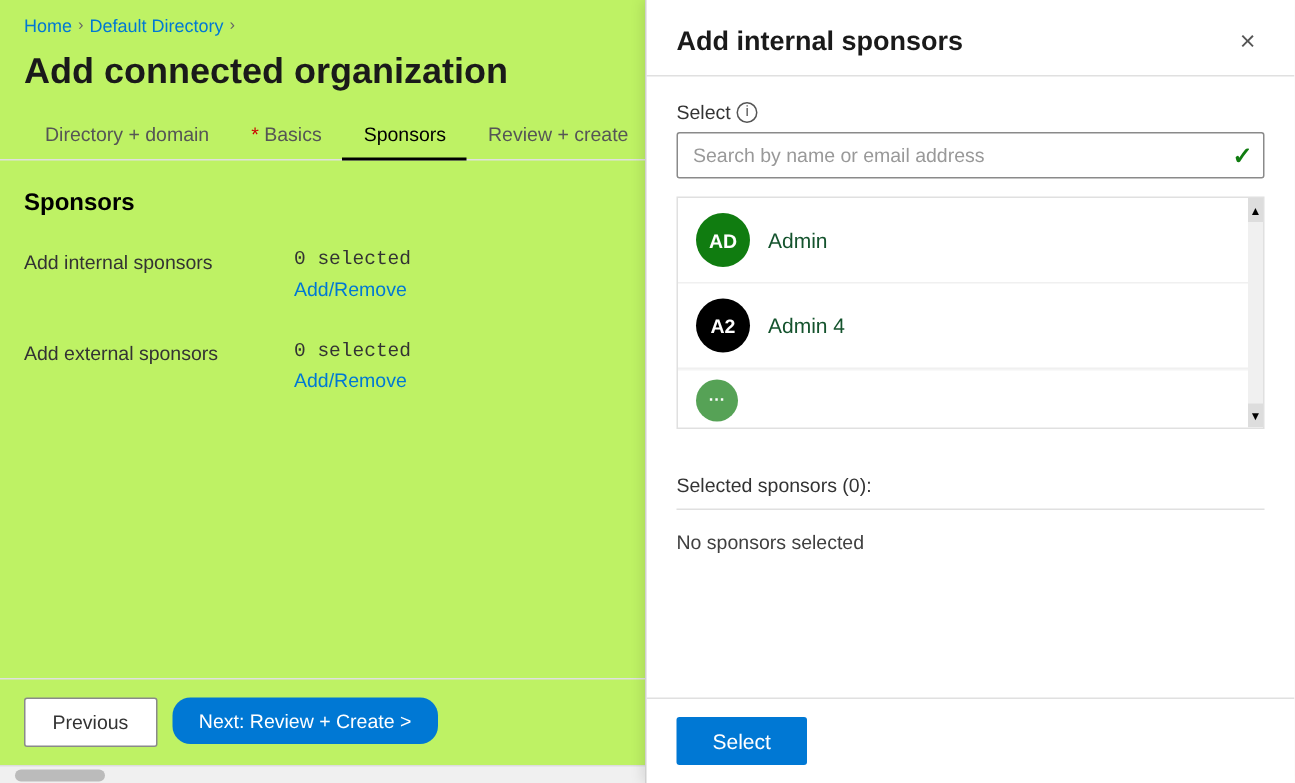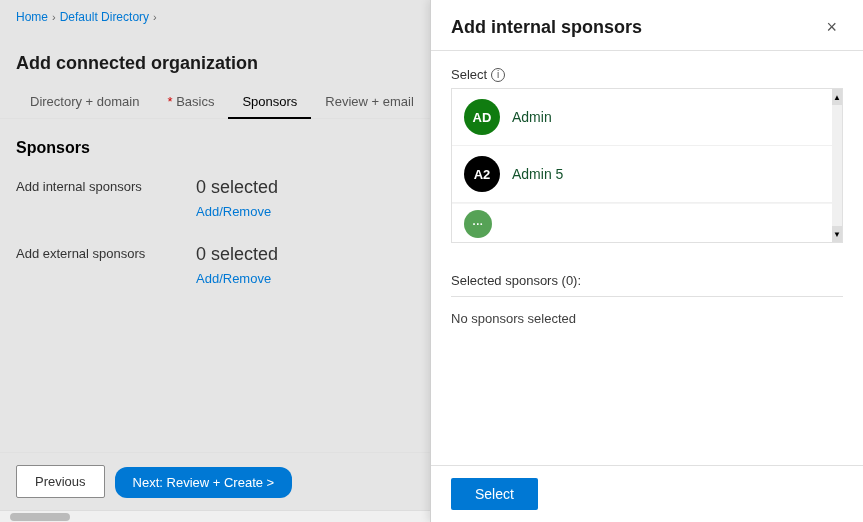--- a/index.html
+++ b/index.html
@@ -2,21 +2,21 @@
 <html><head>
   <meta charset="utf-8">
   <style>
     * { box-sizing: border-box; margin: 0; padding: 0; font-family: 'Segoe UI', Arial, sans-serif; }
     body { width: 863px; height: 522px; background: #fff; overflow: hidden; position: relative; }
 
     
     .main-page {
       width: 430px;
       height: 522px;
-      background: #e5e5e5;
+      background: #bef264;
       position: absolute;
       left: 0; top: 0;
       display: flex;
       flex-direction: column;
     }
 
     .breadcrumb {
       display: flex;
       align-items: center;
       padding: 10px 16px 6px;
@@ -24,25 +24,24 @@
       color: #0078d4;
       gap: 4px;
       flex-wrap: nowrap;
       overflow: hidden;
     }
     .breadcrumb span.sep { color: #666; font-size: 11px; }
     .breadcrumb span.crumb { color: #0078d4; cursor: pointer; white-space: nowrap; }
     .breadcrumb span.crumb:last-child { color: #333; cursor: default; overflow: hidden; text-overflow: ellipsis; }
 
     .page-title {
-      font-size: 18px;
+      font-size: 24px;
       font-weight: 600;
       color: #1a1a1a;
       padding: 4px 16px 12px;
-      margin-top: 19px;
     }
 
     .tabs {
       display: flex;
       border-bottom: 1px solid #e0e0e0;
       padding: 0 16px;
       gap: 0;
     }
     .tab {
       padding: 8px 14px;
@@ -83,37 +82,38 @@
     .sponsor-label {
       width: 180px;
       font-size: 13px;
       color: #333;
       padding-top: 2px;
     }
     .sponsor-info {
       flex: 1;
     }
     .sponsor-count {
-      font-size: 18px;
+      font-size: 13px;
       color: #333;
       margin-bottom: 4px;
+      font-family: Liberation Mono, monospace;
     }
     .add-remove-link {
       color: #0078d4;
       font-size: 13px;
       cursor: pointer;
       text-decoration: none;
     }
 
     .footer-bar {
       padding: 12px 16px;
       border-top: 1px solid #e0e0e0;
       display: flex;
       gap: 10px;
-      align-items: flex-end;
+      align-items: flex-start;
     }
     .btn-secondary {
       padding: 8px 18px;
       border: 1px solid #8a8a8a;
       background: #fff;
       font-size: 13px;
       cursor: pointer;
       border-radius: 2px;
       color: #333;
     }
@@ -324,21 +324,21 @@
     <span class="crumb">Default Directory</span>
     <span class="sep">›</span>
   </div>
 
   <div class="page-title">Add connected organization</div>
 
   <div class="tabs">
     <div class="tab">Directory + domain</div>
     <div class="tab required">Basics</div>
     <div class="tab active">Sponsors</div>
-    <div class="tab">Review + email</div>
+    <div class="tab">Review + create</div>
   </div>
 
   <div class="content-area">
     <div class="section-title">Sponsors</div>
 
     <div class="sponsor-row">
       <div class="sponsor-label">Add internal sponsors</div>
       <div class="sponsor-info">
         <div class="sponsor-count">0 selected</div>
         <a class="add-remove-link">Add/Remove</a>
@@ -369,34 +369,38 @@
     <div class="panel-title">Add internal sponsors</div>
     <button class="close-btn">×</button>
   </div>
 
   <div class="panel-body">
     <div class="select-label">
       <span>Select</span>
       <span class="info-icon">i</span>
     </div>
 
+    <div class="search-container">
+      <input class="search-input" type="text" placeholder="Search by name or email address" style="">
+      <span class="search-check">✓</span>
+    </div>
 
     <div class="user-list">
       <div style="position:relative;">
         <div class="user-item">
           <div class="user-avatar" style="background:#107c10">
             <span>AD</span>
           </div>
           <div class="user-name">Admin</div>
         </div>
         <div class="user-item">
           <div class="user-avatar" style="background:#000000">
             <span>A2</span>
           </div>
-          <div class="user-name">Admin 5</div>
+          <div class="user-name">Admin 4</div>
         </div>
         <div class="user-partial">
           <div class="user-avatar" style="background:#107c10; width:28px; height:28px; font-size:11px;">
             <span>···</span>
           </div>
         </div>
 
         <div style="position:absolute; right:0; top:0; width:10px; height:100%; background:#f0f0f0; display:flex; flex-direction:column; justify-content:space-between;">
           <div style="width:10px; height:16px; background:#ddd; display:flex; align-items:center; justify-content:center; font-size:8px; cursor:pointer;">▲</div>
           <div style="width:10px; height:16px; background:#ddd; display:flex; align-items:center; justify-content:center; font-size:8px; cursor:pointer;">▼</div>

